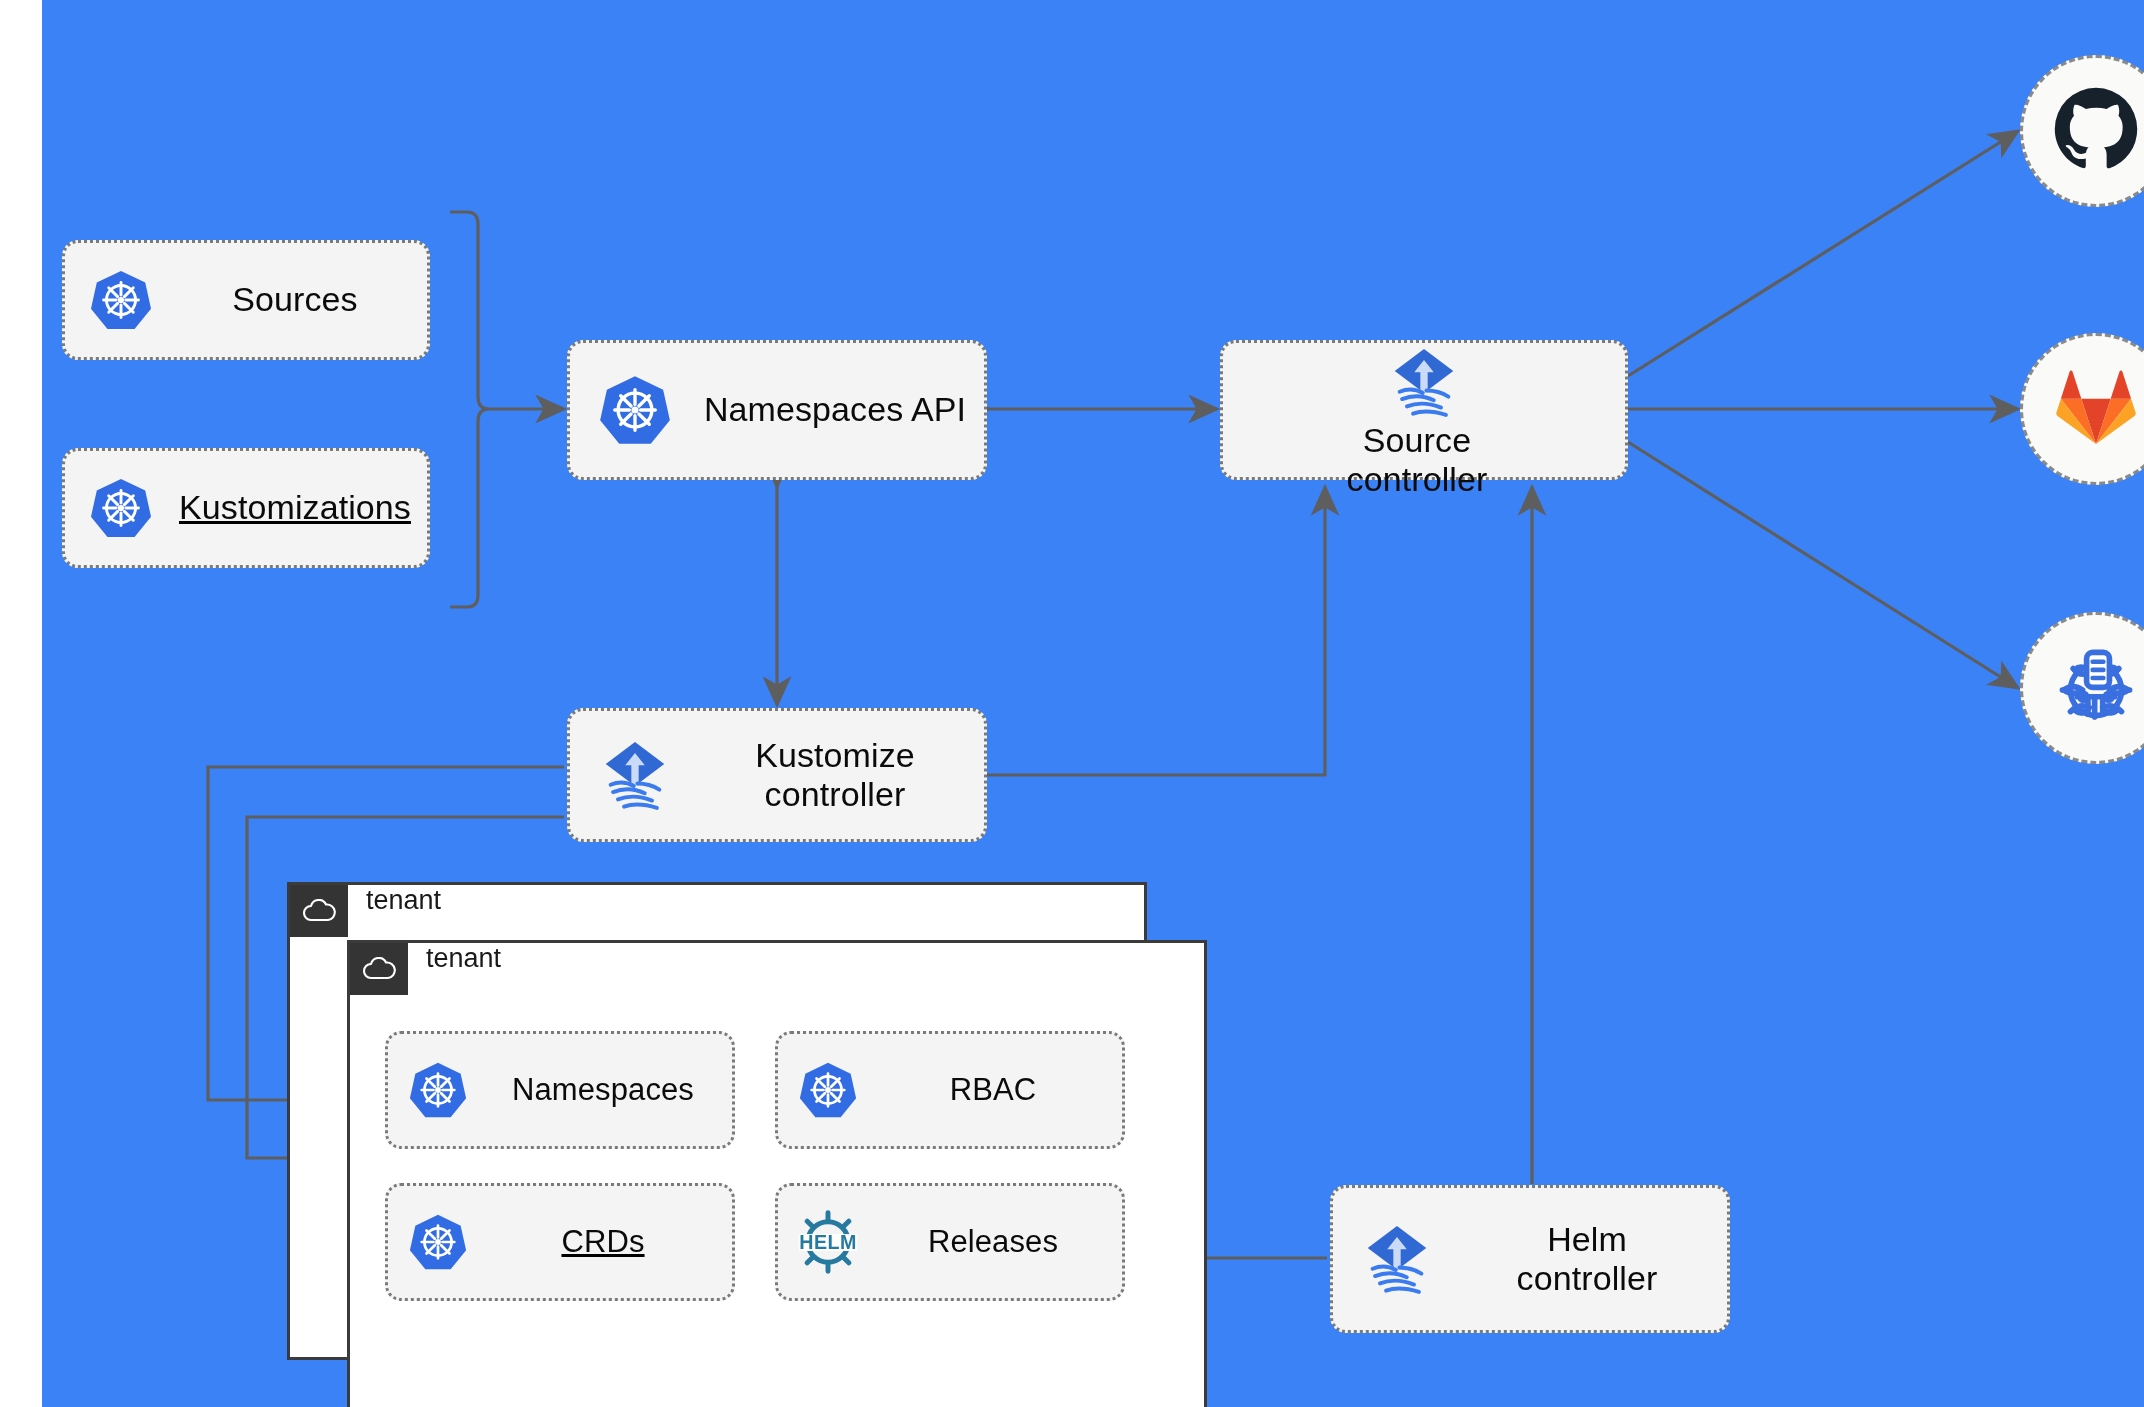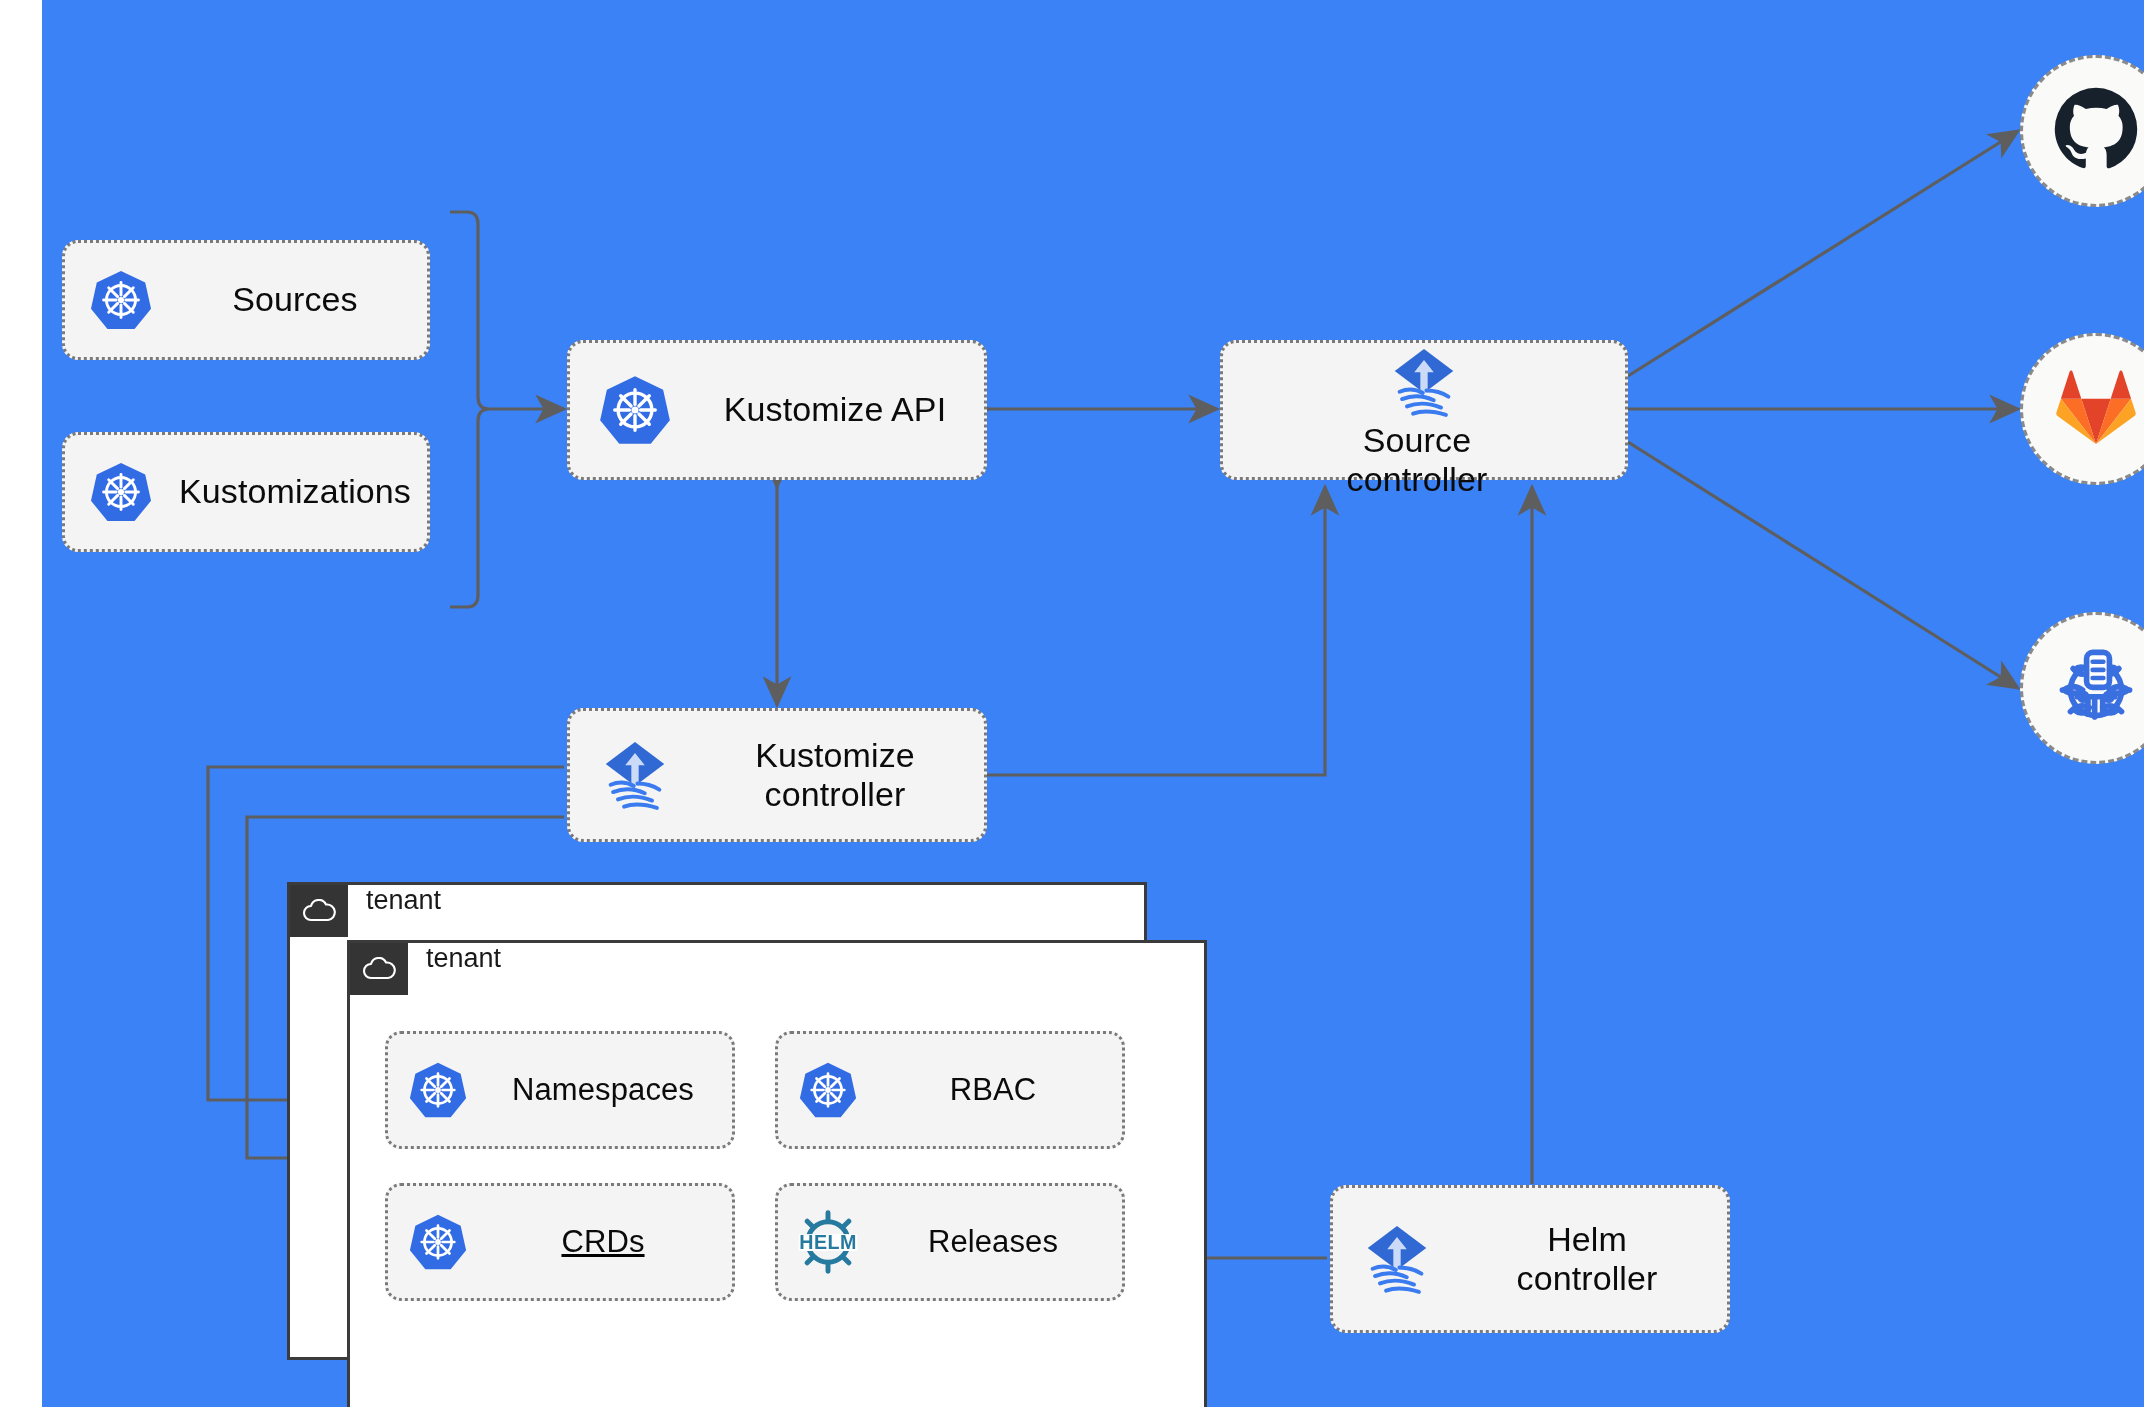--- a/index.html
+++ b/index.html
@@ -102,21 +102,21 @@
           <path d="M32 14 L32 27 M32 37 L32 50"></path>
           <path d="M14 32 L27 32 M37 32 L50 32"></path>
           <path d="M19.3 19.3 L28.5 28.5 M35.5 35.5 L44.7 44.7"></path>
           <path d="M44.7 19.3 L35.5 28.5 M28.5 35.5 L19.3 44.7"></path>
         </g>
       </svg>
     </span>
     <span class="lbl">Sources</span>
   </div>
 
-  <div class="node" style="left:20px;top:432px;width:368px;height:120px;">
+  <div class="node" style="left:20px;top:448px;width:368px;height:120px;text-decoration:underline;">
     <span class="ico" style="width:112px;">
       <svg width="62" height="62" viewBox="0 0 64 64">
         <path d="M32 2 L57 14 L63 41 L46 62 L18 62 L1 41 L7 14 Z" fill="#326CE5"></path>
         <g fill="none" stroke="#fff" stroke-width="3" stroke-linecap="round">
           <circle cx="32" cy="32" r="15"></circle>
           <circle cx="32" cy="32" r="3.2" fill="#fff" stroke="none"></circle>
           <path d="M32 14 L32 27 M32 37 L32 50"></path>
           <path d="M14 32 L27 32 M37 32 L50 32"></path>
           <path d="M19.3 19.3 L28.5 28.5 M35.5 35.5 L44.7 44.7"></path>
           <path d="M44.7 19.3 L35.5 28.5 M28.5 35.5 L19.3 44.7"></path>
@@ -133,21 +133,21 @@
         <g fill="none" stroke="#fff" stroke-width="3" stroke-linecap="round">
           <circle cx="32" cy="32" r="15"></circle>
           <circle cx="32" cy="32" r="3.2" fill="#fff" stroke="none"></circle>
           <path d="M32 14 L32 27 M32 37 L32 50"></path>
           <path d="M14 32 L27 32 M37 32 L50 32"></path>
           <path d="M19.3 19.3 L28.5 28.5 M35.5 35.5 L44.7 44.7"></path>
           <path d="M44.7 19.3 L35.5 28.5 M28.5 35.5 L19.3 44.7"></path>
         </g>
       </svg>
     </span>
-    <span class="lbl">Kustomize API</span>
+    <span class="lbl">Namespaces API</span>
   </div>
 
   <div class="node" style="left:1178px;top:340px;width:408px;height:140px;flex-direction:column;">
     <span class="ico" style="width:130px;">
       <svg width="78" height="78" viewBox="0 0 64 64">
         <path d="M32 5 L56 23 L32 41 L8 23 Z" fill="#3069D3"></path>
         <path d="M32 14 L40 24 L35 24 L35 41 L29 41 L29 24 L24 24 Z" fill="#CBDBF7"></path>
         <g stroke="#3A7BEF" stroke-width="3.2" stroke-linecap="round" fill="none">
           <path d="M12 40 Q 22 36 31 41"></path>
           <path d="M14 46 Q 27 41 40 47"></path>

